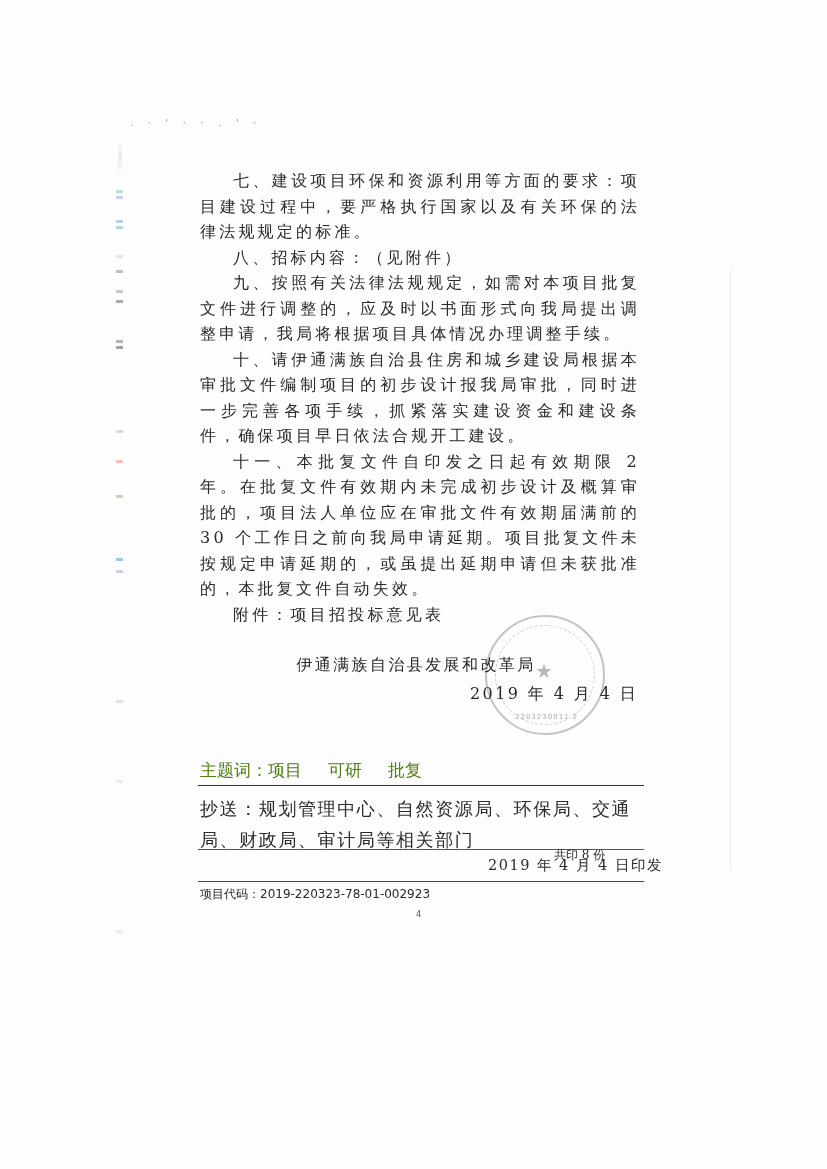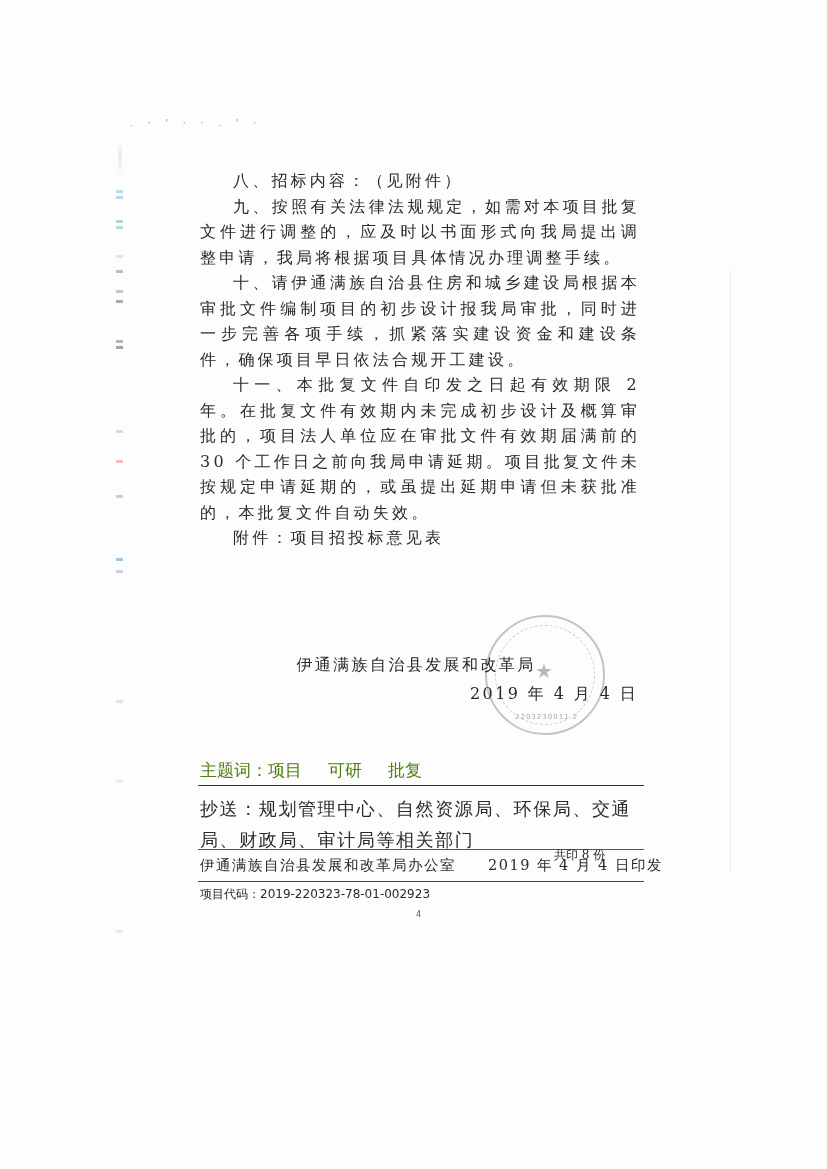--- a/index.html
+++ b/index.html
@@ -62,39 +62,39 @@
     <span style="top:398px;background:#59c"></span>
     <span style="top:410px;background:#aab"></span>
     <span style="top:540px;background:#ccc"></span>
     <span style="top:620px;background:#ddd"></span>
     <span style="top:770px;background:#ddd"></span>
   </div>
   <div class="scan-edge-right"></div>
   <div class="scan-dots">. · ' ·  · . '  ·</div>
 
   <div class="body-text">
+    <p class="para indent">七、建设项目环保和资源利用等方面的要求：项目建设过程中，要严格执行国家以及有关环保的法律法规规定的标准。</p>
     <p class="para indent">八、招标内容：（见附件）</p>
     <p class="para indent">九、按照有关法律法规规定，如需对本项目批复文件进行调整的，应及时以书面形式向我局提出调整申请，我局将根据项目具体情况办理调整手续。</p>
     <p class="para indent">十、请伊通满族自治县住房和城乡建设局根据本审批文件编制项目的初步设计报我局审批，同时进一步完善各项手续，抓紧落实建设资金和建设条件，确保项目早日依法合规开工建设。</p>
     <p class="para indent">十一、本批复文件自印发之日起有效期限 2 年。在批复文件有效期内未完成初步设计及概算审批的，项目法人单位应在审批文件有效期届满前的 30 个工作日之前向我局申请延期。项目批复文件未按规定申请延期的，或虽提出延期申请但未获批准的，本批复文件自动失效。</p>
     <p class="para indent">附件：项目招投标意见表</p>
   </div>
 
   <div class="seal">
     <span class="seal-star">★</span>
     <span class="seal-code">2203230011 2</span>
   </div>
   <div class="sign org">伊通满族自治县发展和改革局</div>
   <div class="sign date" style="left:470px;width:auto;text-align:left">2019 年 4 月 4 日</div>
 
   <div class="keywords">
     <span style="margin-right:0">主题词：</span><span>项目</span><span>可研</span><span>批复</span>
   </div>
   <div class="rule r1"></div>
   <div class="cc">抄送：规划管理中心、自然资源局、环保局、交通局、财政局、审计局等相关部门</div>
   <div class="rule r2"></div>
-  <div class="issuer">伊通满族自治县发展和改革局办公室</div>
   <div class="issue-date">2019 年 4 月 4 日印发</div>
   <div class="rule r3"></div>
   <div class="code">项目代码：2019-220323-78-01-002923</div>
   <div class="copies">共印 8 份</div>
   <div class="page-num">4</div>
 </div>
 
 </body></html>

